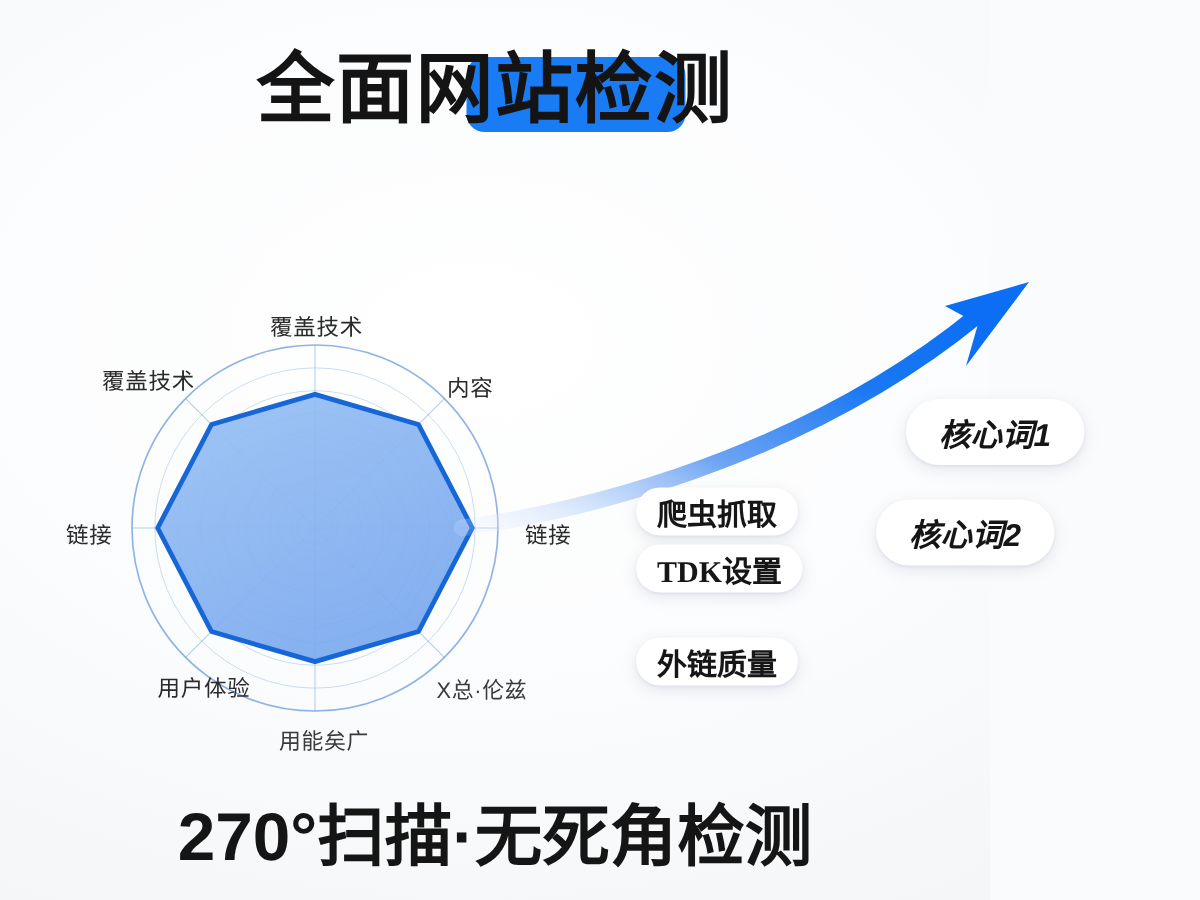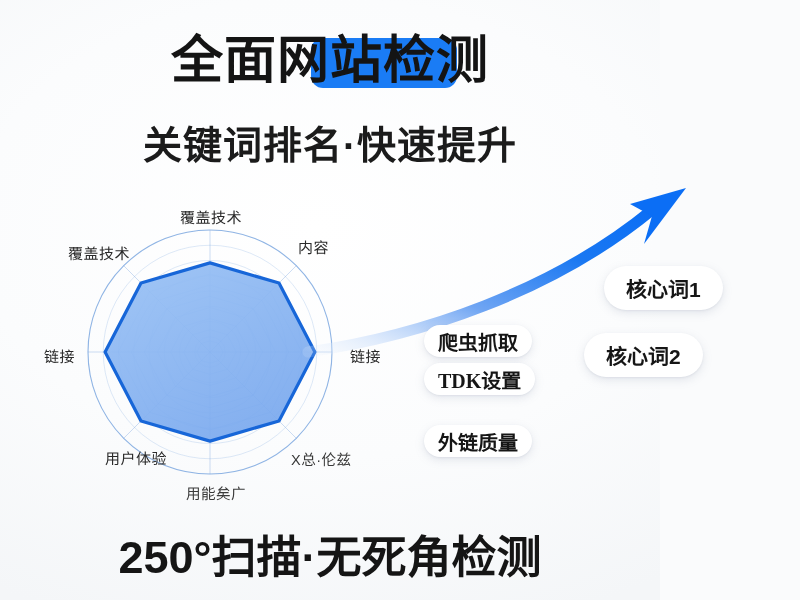--- a/index.html
+++ b/index.html
@@ -52,35 +52,34 @@
   
   #arrow-svg{position:absolute;left:300px;top:180px;}
   
   .pill{
     position:absolute;background:#ffffff;border-radius:22px;
     display:flex;align-items:center;justify-content:center;
     color:#161616;font-weight:700;white-space:nowrap;
     box-shadow:0 3px 10px rgba(120,135,160,.18), 0 1px 2px rgba(120,135,160,.12);
   }
   .pill.small{font-size:20px;height:32px;padding:0 14px;}
-  .pill.big{font-size:21px;height:44px;padding:0 22px;}
+  .pill.big{font-size:21px;height:44px;padding:0 22px;font-style:italic;}
 </style>
 </head>
 <body>
 
 <div id="stage">
 
   <div class="title-wrap">
     <div class="title">
       <span class="hl-box" style="background: rgb(26, 124, 245);"></span>
       <span class="tx">全面网站检测</span>
     </div>
   </div>
 
-  <div class="subtitle">关键词排名·快速提升</div>
 
   <div id="radar-block">
     <svg id="radar-svg" width="400" height="320" viewBox="0 0 400 320">
         <circle cx="200" cy="162" r="122" fill="none" stroke="#6f9fdd" stroke-width="1.1" stroke-opacity="0.78"></circle>
         <circle cx="200" cy="162" r="106.75" fill="none" stroke="#6f9fdd" stroke-width="0.55" stroke-opacity="0.42"></circle>
         <circle cx="200" cy="162" r="91.5" fill="none" stroke="#6f9fdd" stroke-width="0.55" stroke-opacity="0.42"></circle>
         <circle cx="200" cy="162" r="76.25" fill="none" stroke="#6f9fdd" stroke-width="0.55" stroke-opacity="0.42"></circle>
         <circle cx="200" cy="162" r="61" fill="none" stroke="#6f9fdd" stroke-width="0.55" stroke-opacity="0.42"></circle>
         <circle cx="200" cy="162" r="45.75" fill="none" stroke="#6f9fdd" stroke-width="0.55" stroke-opacity="0.42"></circle>
         <circle cx="200" cy="162" r="30.5" fill="none" stroke="#6f9fdd" stroke-width="0.55" stroke-opacity="0.42"></circle>
@@ -103,21 +102,21 @@
         <defs>
           <linearGradient id="rfill" x1="0" y1="0" x2="0.6" y2="1">
             <stop offset="0%" stop-color="#9cc3f5" stop-opacity="0.95"></stop>
             <stop offset="100%" stop-color="#7aa9ee" stop-opacity="0.92"></stop>
           </linearGradient>
         </defs>
         <polygon points="200.0,72.9 269.0,93.0 304.9,162.0 269.0,231.0 200.0,251.1 131.0,231.0 95.1,162.0 131.0,93.0" fill="url(#rfill)" stroke="#1766d8" stroke-width="3.2" stroke-linejoin="round"></polygon>
       </svg>
     <div id="radar-labels">
         <div class="radar-label" style="left: 170px; top: 16px;">覆盖技术</div>
-        <div class="radar-label" style="left: 288px; top: 46px;">内容</div>
+        <div class="radar-label" style="left: 288px; top: 57px;">内容</div>
         <div class="radar-label" style="left: 340px; top: 155px;">链接</div>
         <div class="radar-label blur" style="left: 280px; top: 258px;">X总·伦兹</div>
         <div class="radar-label blur" style="left: 175px; top: 292px;">用能矣广</div>
         <div class="radar-label" style="left: 57px; top: 257px; margin-left: 38px;">用户体验</div>
         <div class="radar-label" style="left: 34px; top: 155px;">链接</div>
         <div class="radar-label" style="left: 58px; top: 52px;">覆盖技术</div>
       </div>
   </div>
 
   <svg id="arrow-svg" width="420" height="180" viewBox="0 0 420 180">
@@ -138,15 +137,15 @@
       <div class="pill small" style="left: 424px; top: 325px;">爬虫抓取</div>
       <div class="pill small" style="left: 424px; top: 363px; font-family: Liberation Serif, serif;">TDK设置</div>
       <div class="pill small" style="left: 424px; top: 401px; margin-top: 24px;">外链质量</div>
     </div>
 
   <div id="keyword-pills">
       <div class="pill big" style="left: 604px; top: 266px;">核心词1</div>
       <div class="pill big" style="left: 584px; top: 333px;">核心词2</div>
     </div>
 
-  <div class="footline">250°扫描·无死角检测</div>
+  <div class="footline">270°扫描·无死角检测</div>
 
 </div>
 
 </body></html>

